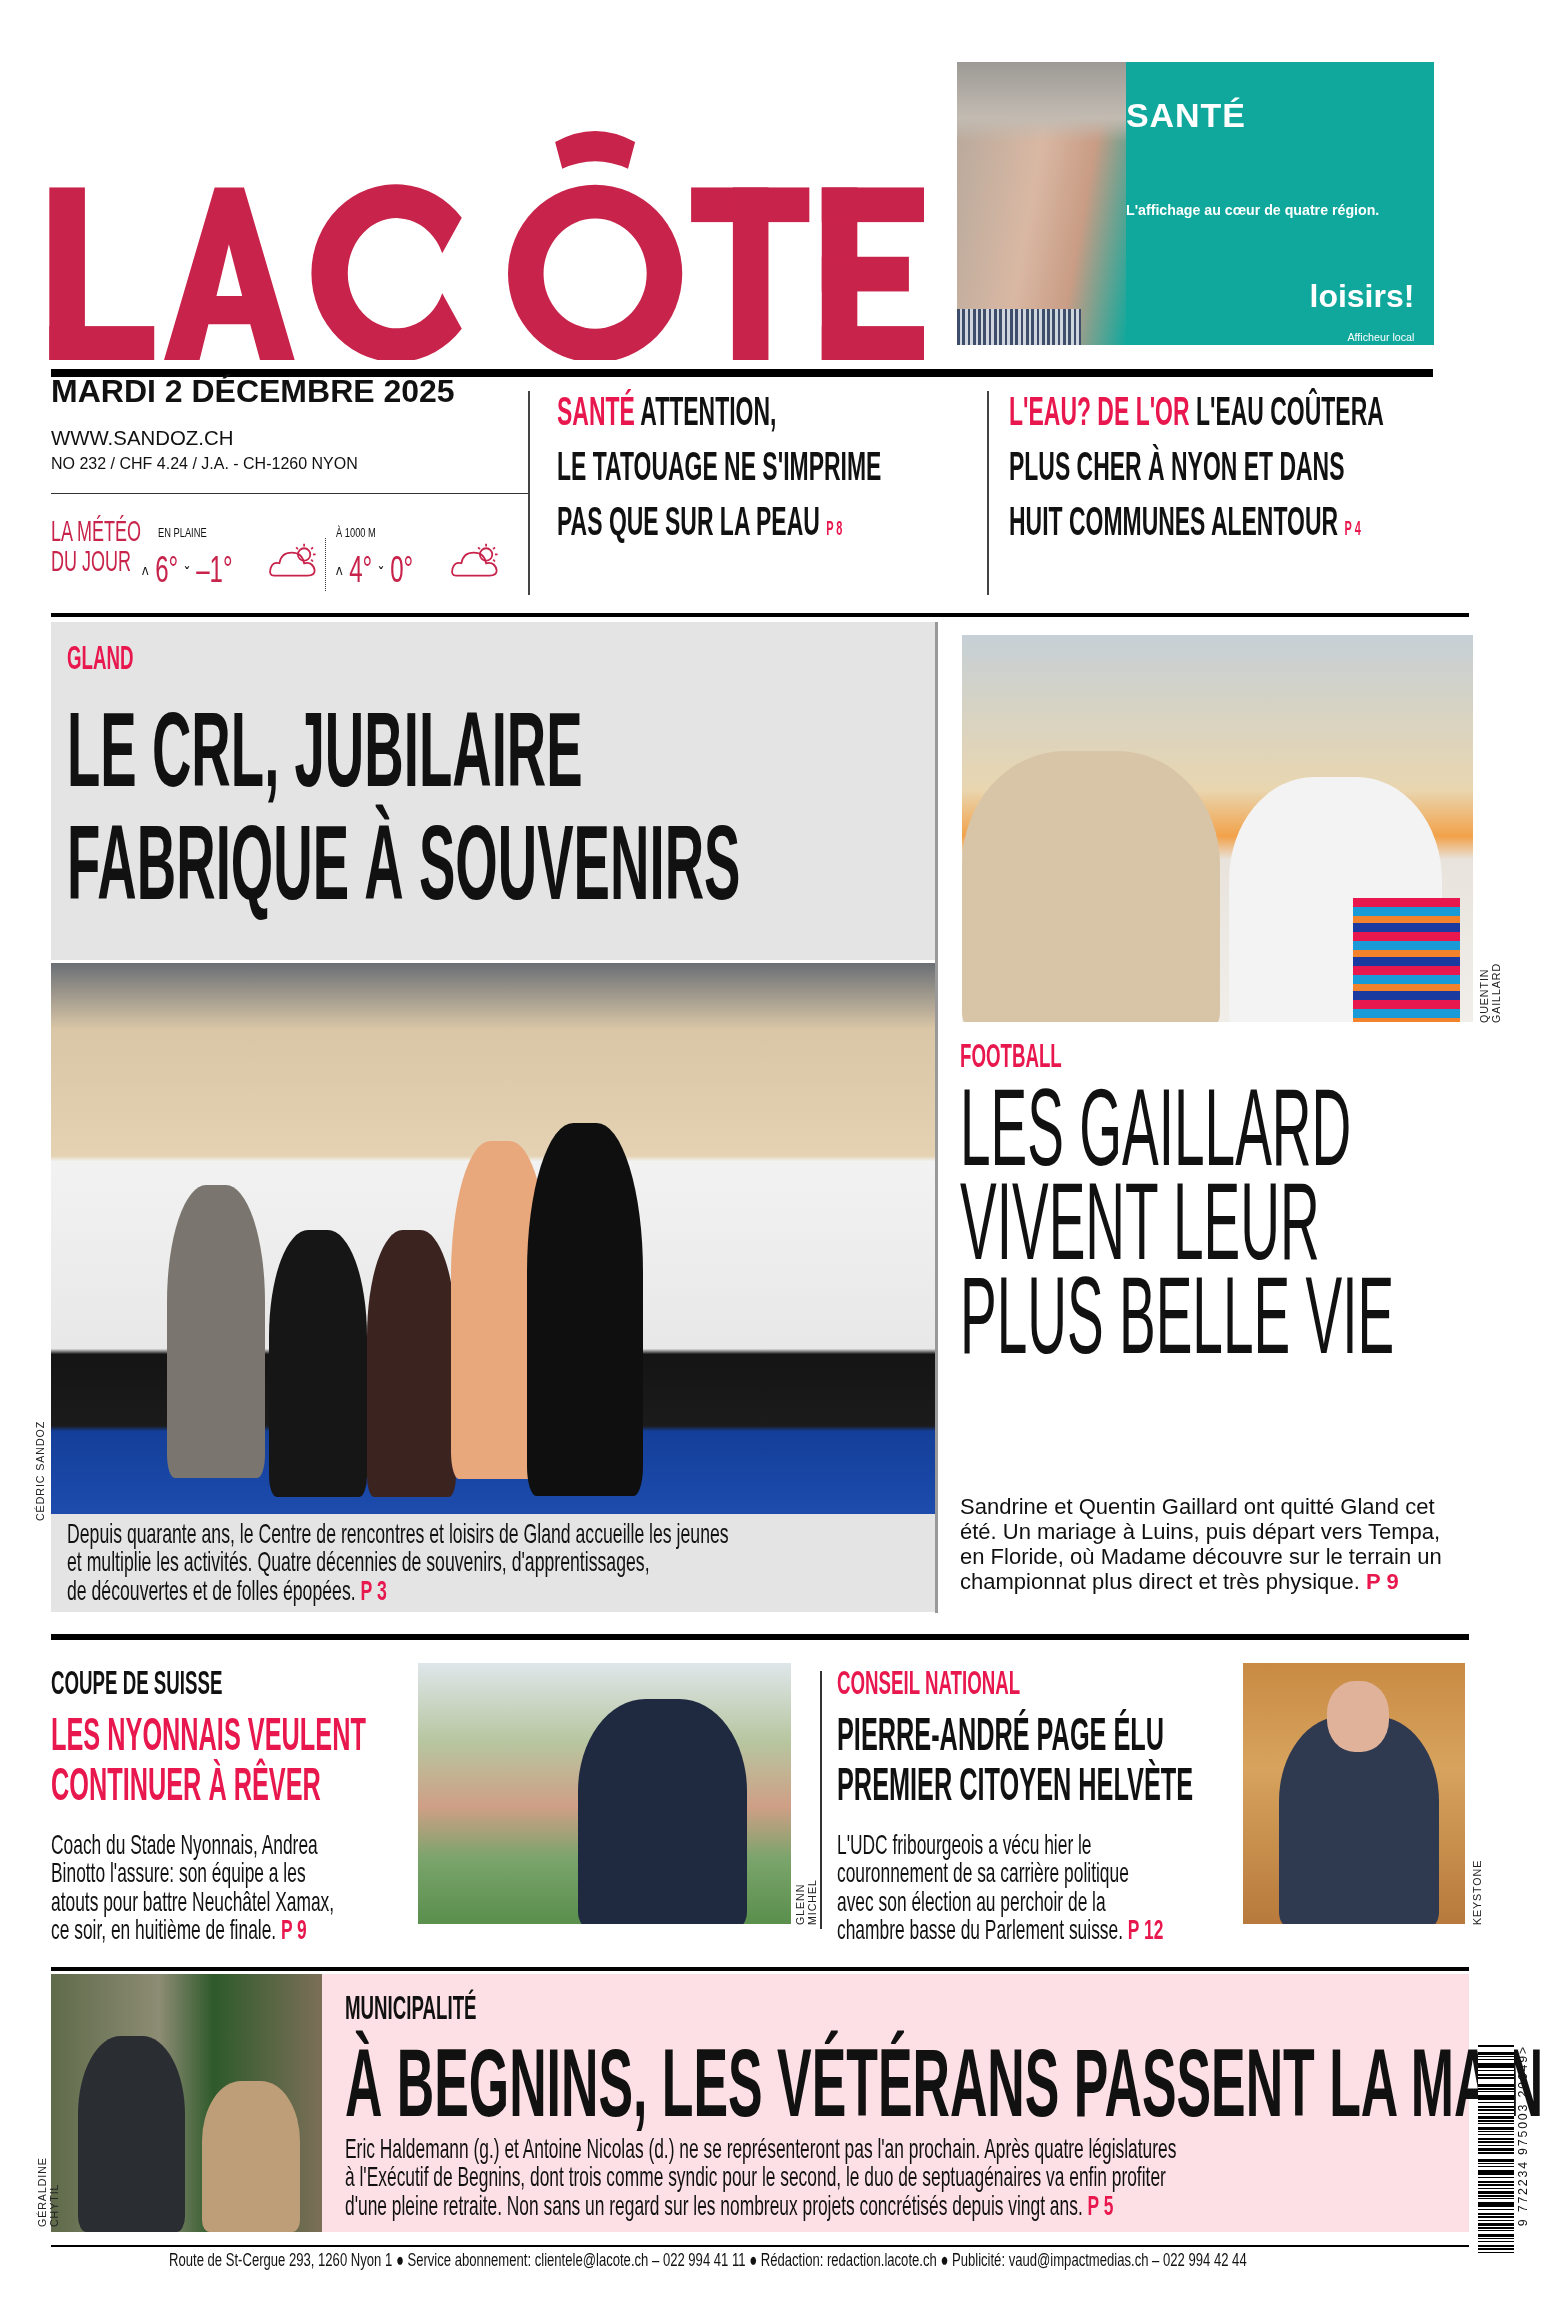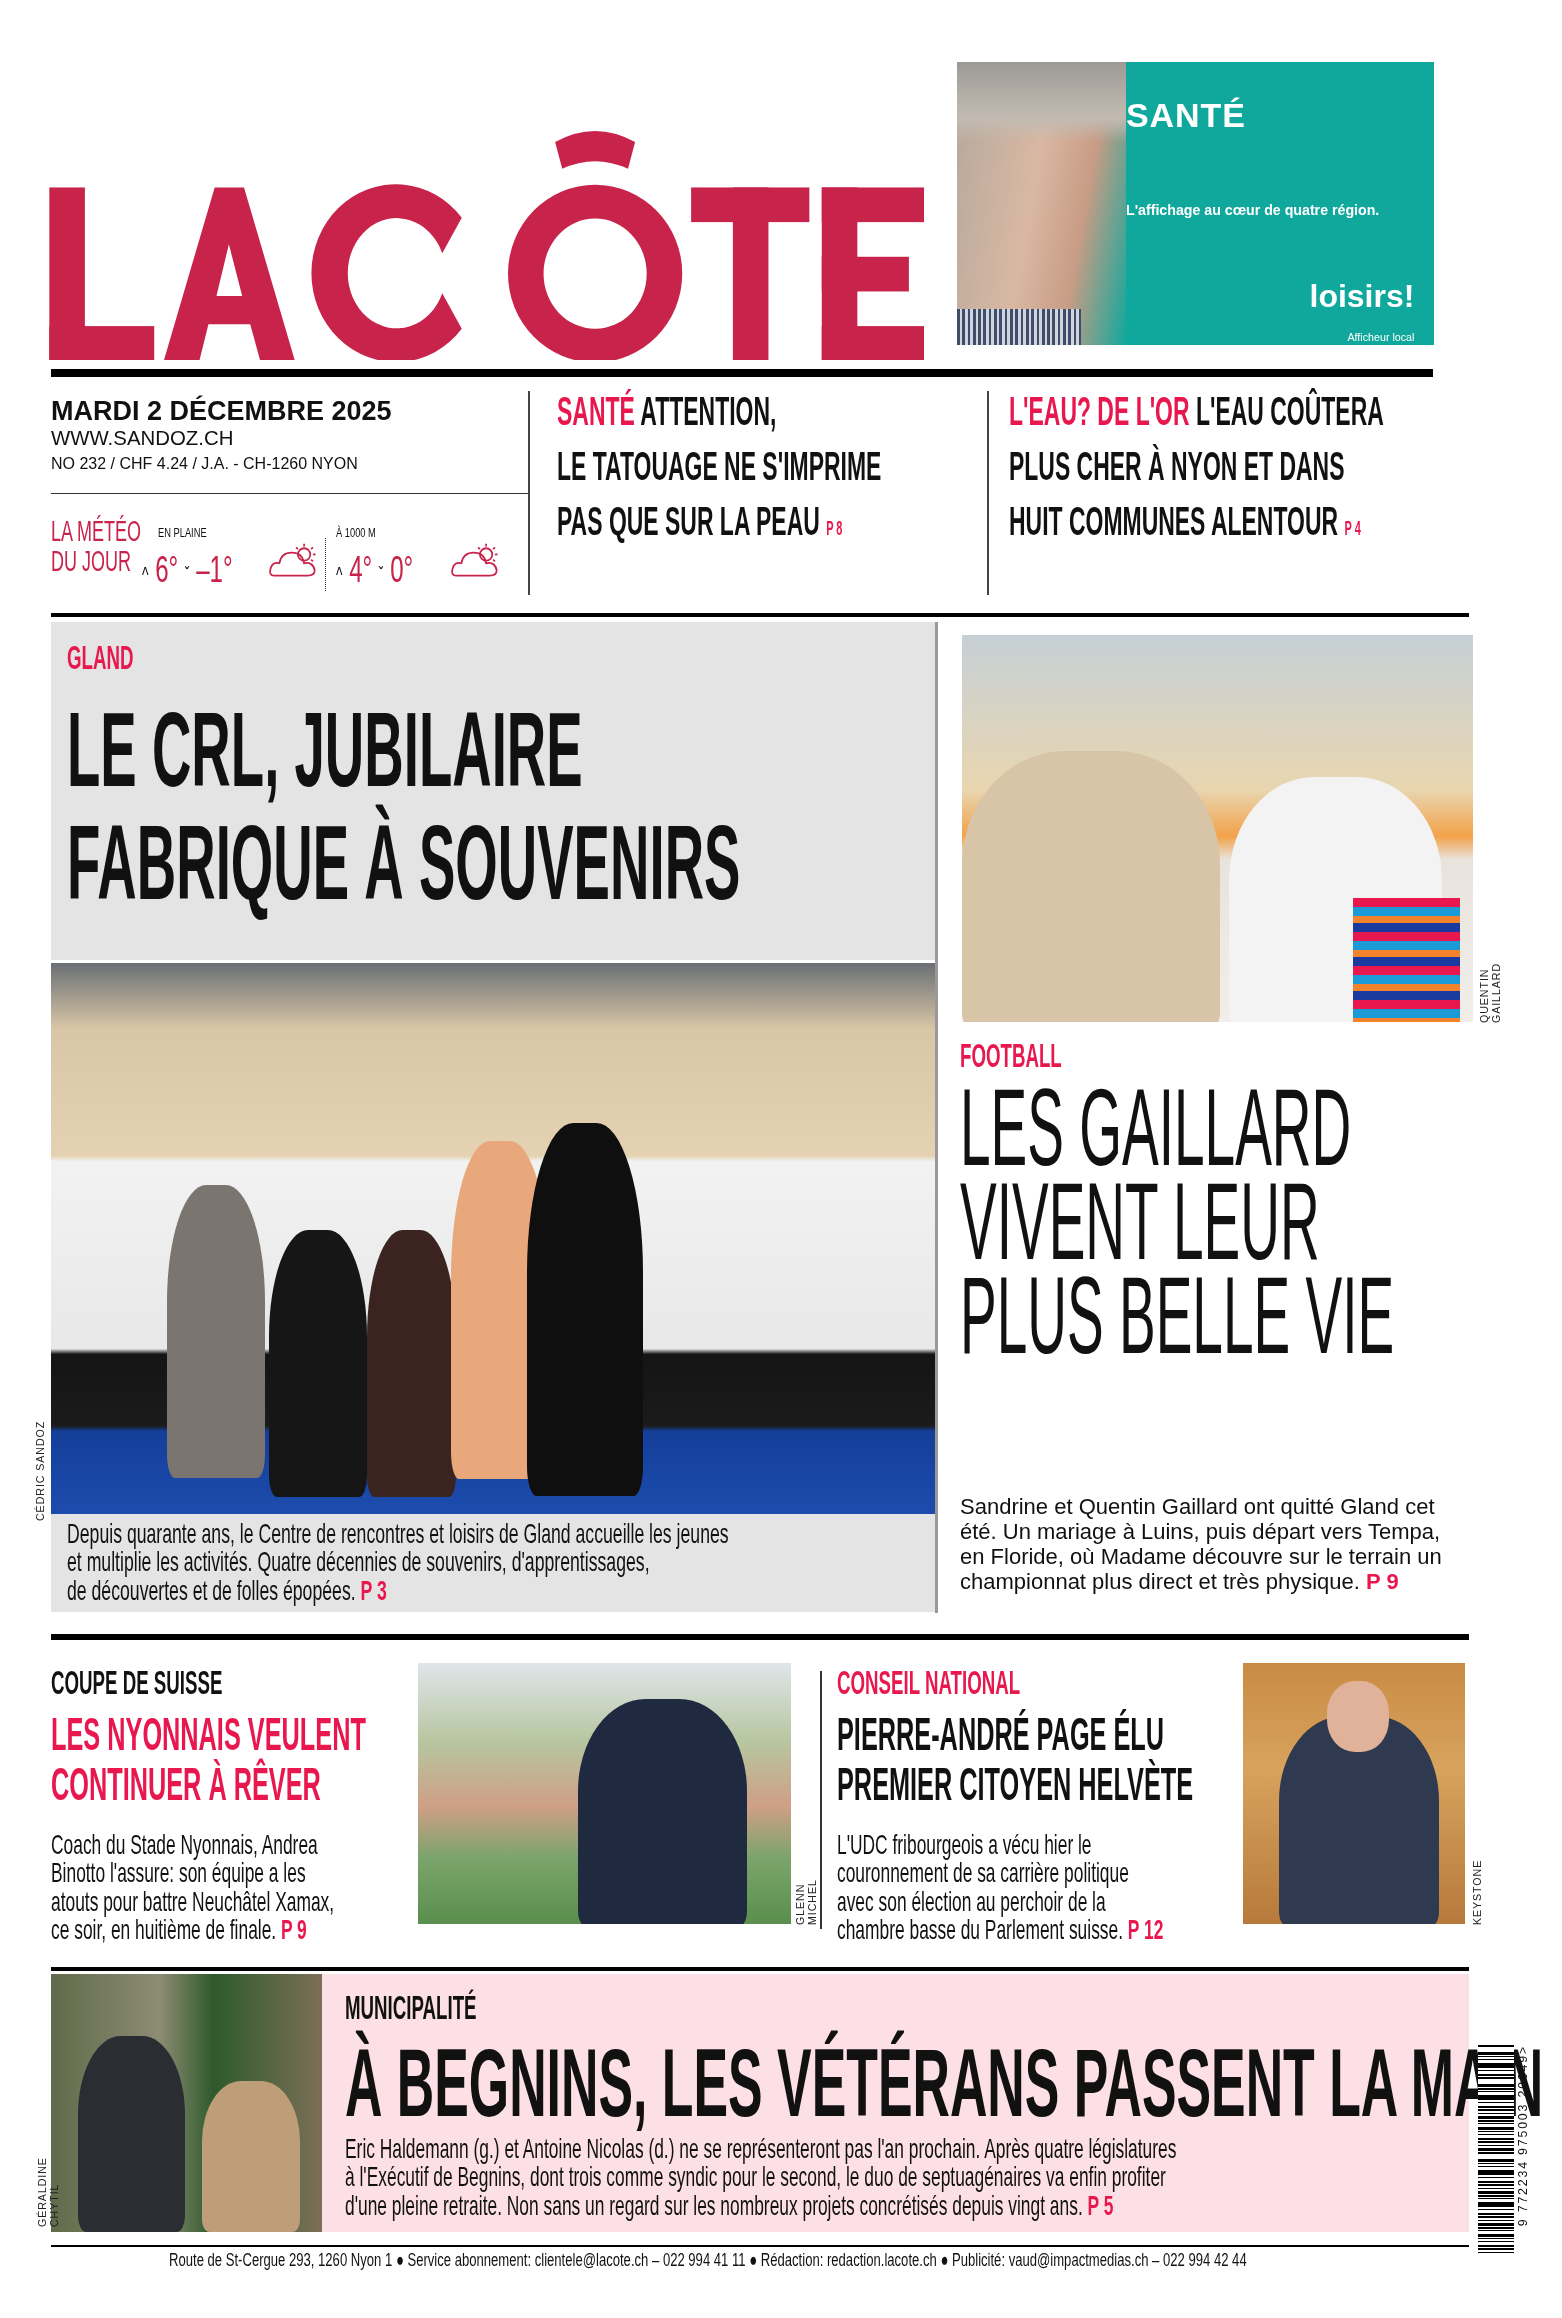--- a/index.html
+++ b/index.html
@@ -24,21 +24,21 @@
   .ad .t3 { position: absolute; left: 169px; top: 140px; color: #fff; font-weight: 700; font-size: 14.2px; }
   .ad .brand { position: absolute; right: 19.6px; top: 216px; color: #fff; font-weight: 700; font-size: 32px; }
   .ad .brand-sub { position: absolute; right: 19.6px; top: 258px; color: #fff; font-size: 10.7px; margin-top: 11px; }
 
   
   .rule-thick { height: 8px; background: #000; }
   .rule-thin { height: 1.8px; background: #333; }
   .vrule { width: 1.8px; background: #444; }
 
   
-  .date { left: 51px; top: 396px; font-size: 27px; font-weight: 700; }
+  .date { left: 51px; top: 373px; font-size: 32px; font-weight: 700; }
   .site { left: 51px; top: 427px; font-size: 20.4px; }
   .issue { left: 51px; top: 455px; font-size: 16px; }
   .meteo-title { left: 51px; top: 516px; font-size: 30px; line-height: 30px; color: #c8234a; transform: scaleX(0.6); transform-origin: left top; width: 213px; }
   .weather-label { font-size: 13.3px; transform: scaleX(0.7); transform-origin: left top; }
   .weather-val { font-size: 37px; color: #c8234a; line-height: 37px; transform: scaleX(0.65); transform-origin: left top; white-space: nowrap; }
   .cloud { width: 53px; height: 39px; }
 
   .teaser { font-weight: 700; font-size: 41px; line-height: 55px; transform: scaleX(0.56); transform-origin: left top; white-space: nowrap; }
   .teaser .kicker { color: #e8174d; }
   .teaser .pg { color: #e8174d; font-size: 19.6px; }

